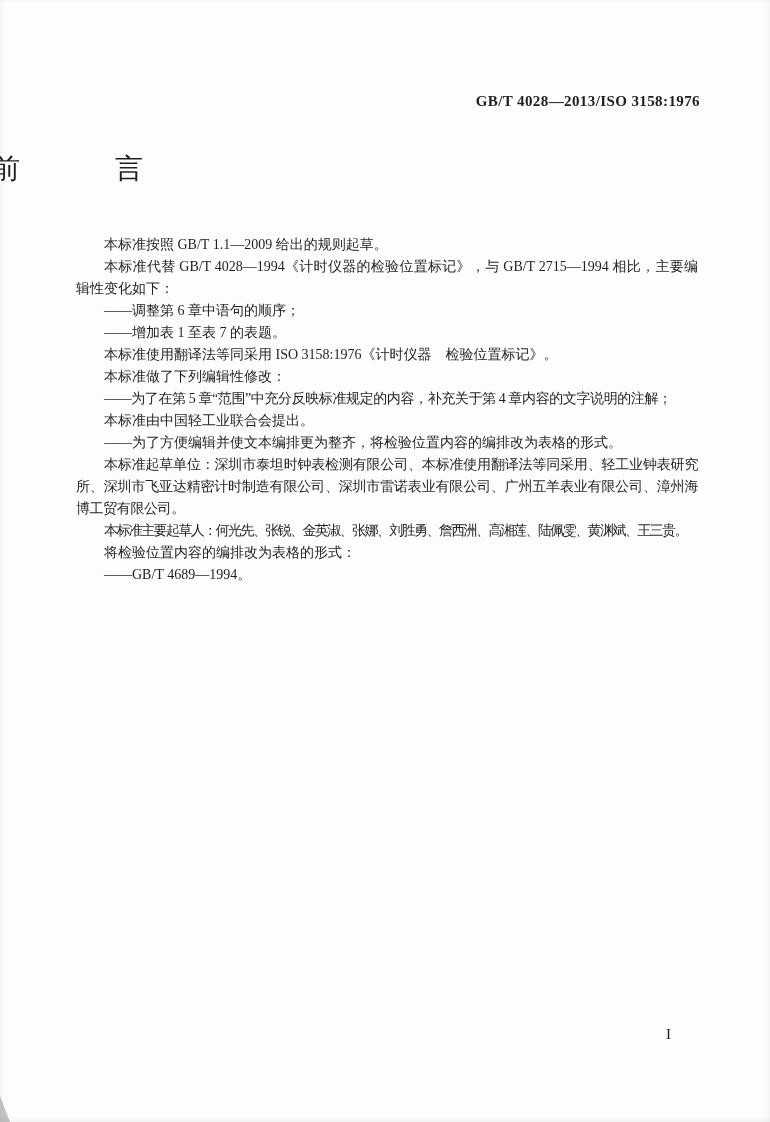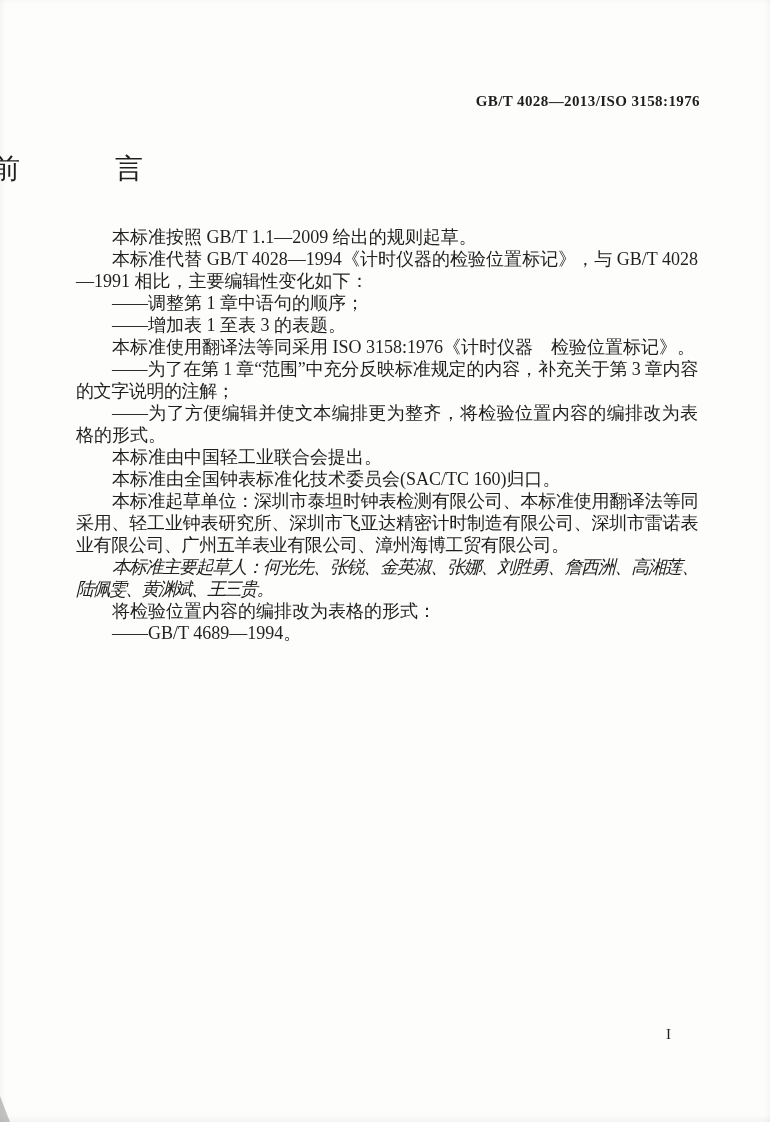--- a/index.html
+++ b/index.html
@@ -57,61 +57,61 @@
     font-weight: normal;
   }
   .doc-title .spread {
     letter-spacing: 95px;
     margin-right: -95px;
     display: inline-block;
     transform: translateX(-8px);
   }
   .body-text {
     position: absolute;
-    top: 226px;
+    top: 234px;
     left: 76px;
     width: 622px;
-    font-size: 18px;
+    font-size: 14px;
     line-height: 22px;
     text-align: justify;
   }
   .body-text p {
     margin: 0;
     text-indent: 2em;
   }
   .body-text p.tight   { letter-spacing: -0.4px; }
-  .body-text p.tighter { letter-spacing: -1.6px; font-style: italic; }
+  .body-text p.tighter { letter-spacing: -1.6px; }
   .page-number {
     position: absolute;
     top: 1026px;
     right: 99px;
     font-size: 15px;
   }
 </style>
 </head>
 <body>
 
 <div class="page">
 
   <div class="header-code">GB/T 4028—2013/ISO 3158:1976</div>
 
   <div class="doc-title">
     <span class="spread">前言</span>
   </div>
 
   <div class="body-text">
     <p>本标准按照 GB/T 1.1—2009 给出的规则起草。</p>
-    <p>本标准代替 GB/T 4028—1994《计时仪器的检验位置标记》，与 GB/T 4028—1991 相比，主要编辑性变化如下：</p>
-    <p>——调整第 1 章中语句的顺序；</p>
-    <p>——增加表 1 至表 3 的表题。</p>
+    <p>本标准代替 GB/T 4028—1994《计时仪器的检验位置标记》，与 GB/T 2715—1994 相比，主要编辑性变化如下：</p>
+    <p>——调整第 6 章中语句的顺序；</p>
+    <p>——增加表 1 至表 7 的表题。</p>
     <p>本标准使用翻译法等同采用 ISO 3158:1976《计时仪器　检验位置标记》。</p>
-    <p class="tight">——为了在第 1 章“范围”中充分反映标准规定的内容，补充关于第 3 章内容的文字说明的注解；</p>
+    <p>本标准做了下列编辑性修改：</p>
+    <p class="tight">——为了在第 5 章“范围”中充分反映标准规定的内容，补充关于第 4 章内容的文字说明的注解；</p>
+    <p>本标准由中国轻工业联合会提出。</p>
     <p>——为了方便编辑并使文本编排更为整齐，将检验位置内容的编排改为表格的形式。</p>
-    <p>本标准由中国轻工业联合会提出。</p>
-    <p>本标准由全国钟表标准化技术委员会(SAC/TC 160)归口。</p>
     <p class="tight">本标准起草单位：深圳市泰坦时钟表检测有限公司、本标准使用翻译法等同采用、轻工业钟表研究所、深圳市飞亚达精密计时制造有限公司、深圳市雷诺表业有限公司、广州五羊表业有限公司、漳州海博工贸有限公司。</p>
     <p class="tighter">本标准主要起草人：何光先、张锐、金英淑、张娜、刘胜勇、詹西洲、高湘莲、陆佩雯、黄渊斌、王三贵。</p>
     <p>将检验位置内容的编排改为表格的形式：</p>
     <p>——GB/T 4689—1994。</p>
   </div>
 
   <div class="page-number">I</div>
 
   <div class="corner-artifact"></div>
 

